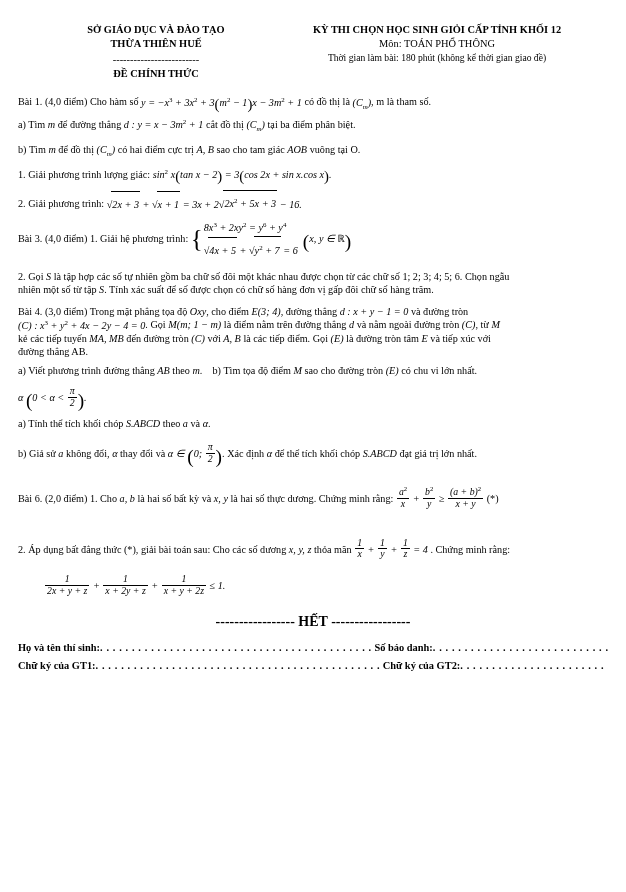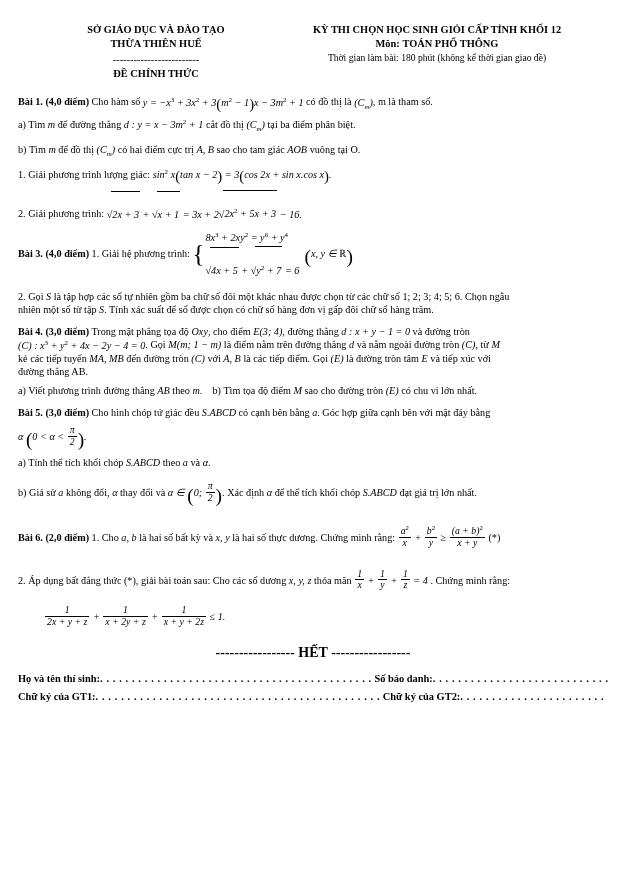--- a/index.html
+++ b/index.html
@@ -58,21 +58,21 @@
     font-size: 9.6px;
   }
   
   .blk {
     margin: 0 0 9px 0;
   }
   .blk.tight {
     margin-bottom: 6px;
   }
   .bold {
-    font-weight: bold;
+    font-weight: normal;
   }
   .math {
     font-family: "Liberation Serif", serif;
     font-style: italic;
   }
   .up {
     font-style: normal;
   }
   sup, sub {
     font-size: 0.68em;
@@ -101,21 +101,21 @@
   .rad {
     display: inline-block;
     white-space: nowrap;
   }
   .rad > .sign {
     display: inline-block;
   }
   .rad > .body {
     display: inline-block;
     border-top: 1px solid #000;
-    padding: 16px 1px 0 1px;
+    padding: 6px 1px 0 1px;
     margin-left: -1px;
   }
   
   .sys {
     display: inline-flex;
     align-items: center;
     vertical-align: middle;
   }
   .sys .brace {
     font-size: 2.45em;
@@ -286,27 +286,20 @@
     <span class="math">m</span><span>.</span>
     &nbsp;&nbsp;
     <span>b)</span>
     <span>Tìm tọa độ điểm</span>
     <span class="math">M</span>
     <span>sao cho đường tròn</span>
     <span class="math">(E)</span>
     <span>có chu vi lớn nhất.</span>
   </div>
 
-  <div class="blk tight">
-    <span class="bold">Bài 5. (3,0 điểm)</span>
-    <span>Cho hình chóp tứ giác đều</span>
-    <span class="math">S.ABCD</span>
-    <span>có cạnh bên bằng</span>
-    <span class="math">a</span><span>. Góc hợp giữa cạnh bên với mặt đáy bằng</span>
-  </div>
 
   <div class="blk" style="margin-top:2px;">
     <span class="math">α <span class="bigparen">(</span>0 &lt; α &lt; <span class="frac"><span class="num">π</span><span class="den">2</span></span><span class="bigparen">)</span>.</span>
   </div>
 
   <div class="blk">
     <span>a)</span>
     <span>Tính thể tích khối chóp</span>
     <span class="math">S.ABCD</span>
     <span>theo</span>
@@ -335,21 +328,21 @@
     <span class="math">x, y</span>
     <span>là hai số thực dương. Chứng minh rằng:</span>
     <span class="math">
       <span class="frac"><span class="num">a<sup>2</sup></span><span class="den">x</span></span> +
       <span class="frac"><span class="num">b<sup>2</sup></span><span class="den">y</span></span> ≥
       <span class="frac"><span class="num">(a + b)<sup>2</sup></span><span class="den">x + y</span></span>
     </span>
     <span>(*)</span>
   </div>
 
-  <div class="blk" style="margin-top:20px;">
+  <div class="blk" style="margin-top:28px;">
     <span>2. Áp dụng bất đẳng thức</span>
     <span>(*)</span><span>, giải bài toán sau: Cho các số dương</span>
     <span class="math">x, y, z</span>
     <span>thỏa mãn</span>
     <span class="math">
       <span class="frac"><span class="num">1</span><span class="den">x</span></span> +
       <span class="frac"><span class="num">1</span><span class="den">y</span></span> +
       <span class="frac"><span class="num">1</span><span class="den">z</span></span> = 4
     </span><span>. Chứng minh rằng:</span>
   </div>

